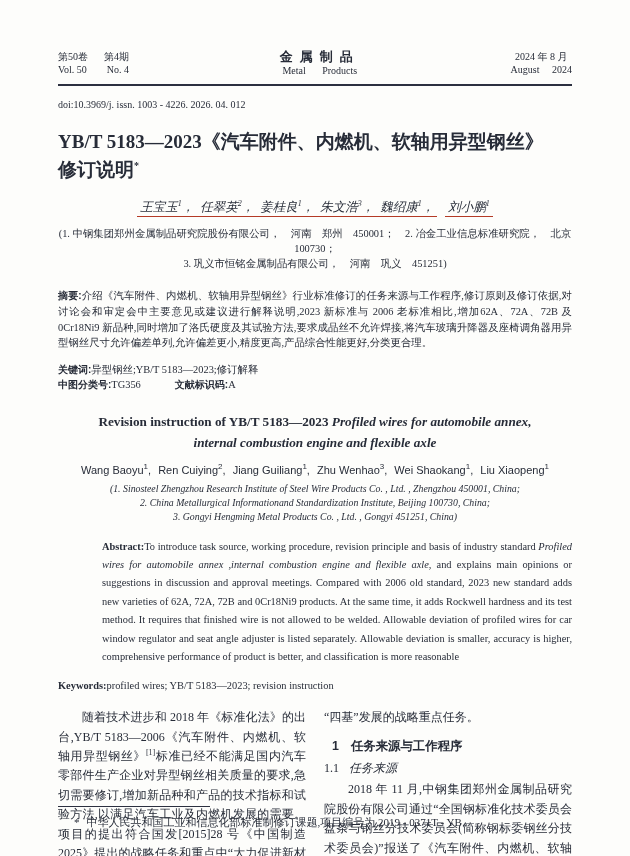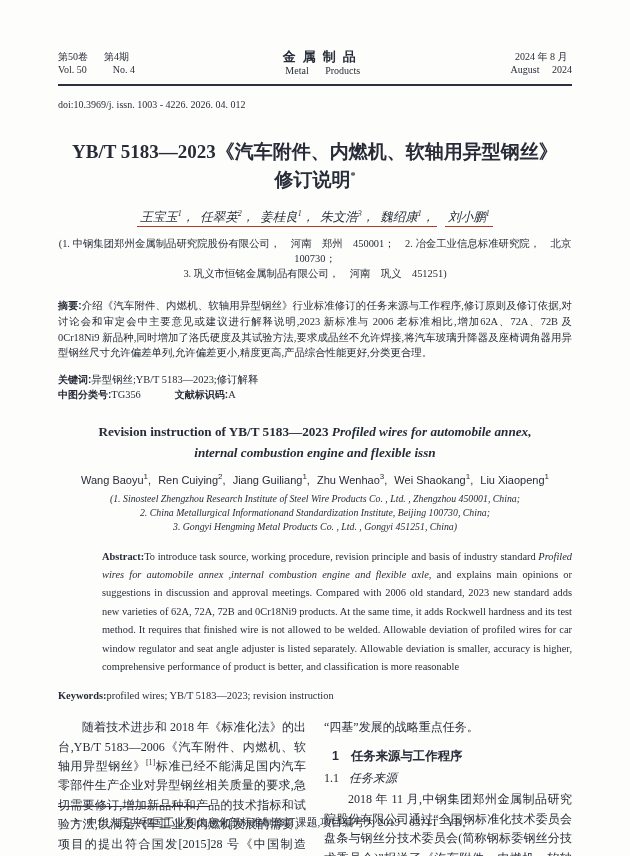--- a/index.html
+++ b/index.html
@@ -5,31 +5,31 @@
   html,body{margin:0;padding:0;background:#ffffff;}
   .page{
     width:630px;height:856px;box-sizing:border-box;position:relative;
     background:#fdfdfb;color:#272c38;overflow:hidden;
     padding:50px 58px 0 58px;
     font-family:"Liberation Serif", serif;
   }
   
   .jheader{display:flex;justify-content:space-between;align-items:flex-start;font-size:10px;line-height:13px;}
   .jh-left .row1{display:flex;gap:16px;}
-  .jh-left .row2{display:flex;gap:26px;}
+  .jh-left .row2{display:flex;gap:20px;}
   .jh-center{text-align:center;}
   .jh-center .cn{font-size:13px;font-weight:bold;letter-spacing:7px;}
   .jh-center .en{font-size:10px;word-spacing:14px;margin-top:1px;}
   .jh-right{text-align:center;}
   .jh-right .en{word-spacing:10px;}
   .header-rule{border:none;border-top:2.6px solid #2c3040;margin:7px 0 0 0;}
   
   .doi{font-size:10px;margin-top:13px;}
   
-  .title-cn{text-align:center;font-size:19px;font-weight:bold;line-height:28px;margin-top:28px;}
+  .title-cn{font-size:19px;font-weight:bold;line-height:28px;margin-top:18px;}
   .title-cn sup{font-size:10px;}
   
   .authors-cn{text-align:center;margin-top:15px;font-size:12.5px;font-style:italic;}
   .au-line{border-bottom:1.6px solid #b43a26;padding-bottom:2px;}
   .au-gap{display:inline-block;width:8px;}
   .author{margin:0 3px;white-space:nowrap;}
   sup{font-size:8px;line-height:0;}
   
   .affil-cn{text-align:center;font-size:10.4px;line-height:15px;margin-top:10px;}
   
@@ -108,21 +108,21 @@
   </div>
 
   <p class="abstract-cn"><span class="lbl">摘要:</span><span>介绍《汽车附件、内燃机、软轴用异型钢丝》行业标准修订的任务来源与工作程序,修订原则及修订依据,对讨论会和审定会中主要意见或建议进行解释说明,2023 新标准与 2006 老标准相比,增加62A、72A、72B 及 0Cr18Ni9 新品种,同时增加了洛氏硬度及其试验方法,要求成品丝不允许焊接,将汽车玻璃升降器及座椅调角器用异型钢丝尺寸允许偏差单列,允许偏差更小,精度更高,产品综合性能更好,分类更合理。</span></p>
 
   <div class="kw-line"><span class="lbl">关键词:</span><span>异型钢丝;YB/T 5183—2023;修订解释</span></div>
 
   <div class="clc-line"><span class="lbl">中图分类号:</span><span>TG356</span><span class="clc-gap"></span><span class="lbl">文献标识码:</span><span>A</span></div>
 
   <div class="title-en">
     <div><span>Revision instruction of YB/T 5183—2023 </span><span class="it">Profiled wires for automobile annex,</span></div>
-    <div class="it">internal combustion engine and flexible issn</div>
+    <div class="it">internal combustion engine and flexible axle</div>
   </div>
 
   <div class="authors-en"><span class="author"><span>Wang Baoyu</span><sup>1</sup><span>, </span></span><span class="author"><span>Ren Cuiying</span><sup>2</sup><span>, </span></span><span class="author"><span>Jiang Guiliang</span><sup>1</sup><span>, </span></span><span class="author"><span>Zhu Wenhao</span><sup>3</sup><span>, </span></span><span class="author"><span>Wei Shaokang</span><sup>1</sup><span>, </span></span><span class="author"><span>Liu Xiaopeng</span><sup>1</sup></span></div>
 
   <div class="affil-en">
     <div>(1. Sinosteel Zhengzhou Research Institute of Steel Wire Products Co. , Ltd. , Zhengzhou 450001, China;</div>
     <div>2. China Metallurgical Informationand Standardization Institute, Beijing 100730, China;</div>
     <div>3. Gongyi Hengming Metal Products Co. , Ltd. , Gongyi 451251, China)</div>
   </div>
 

